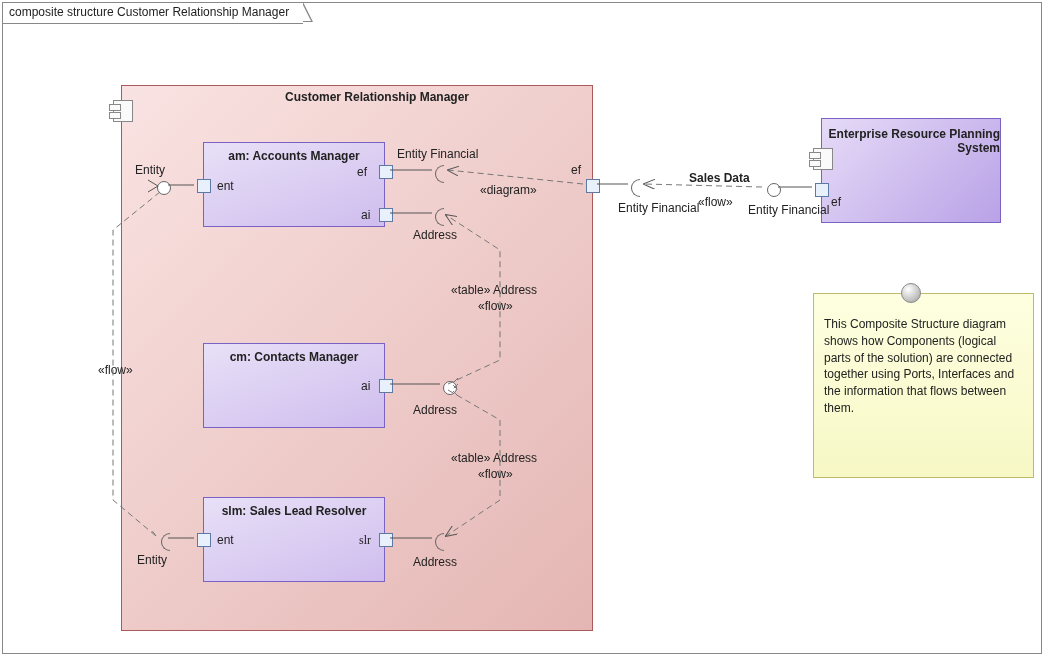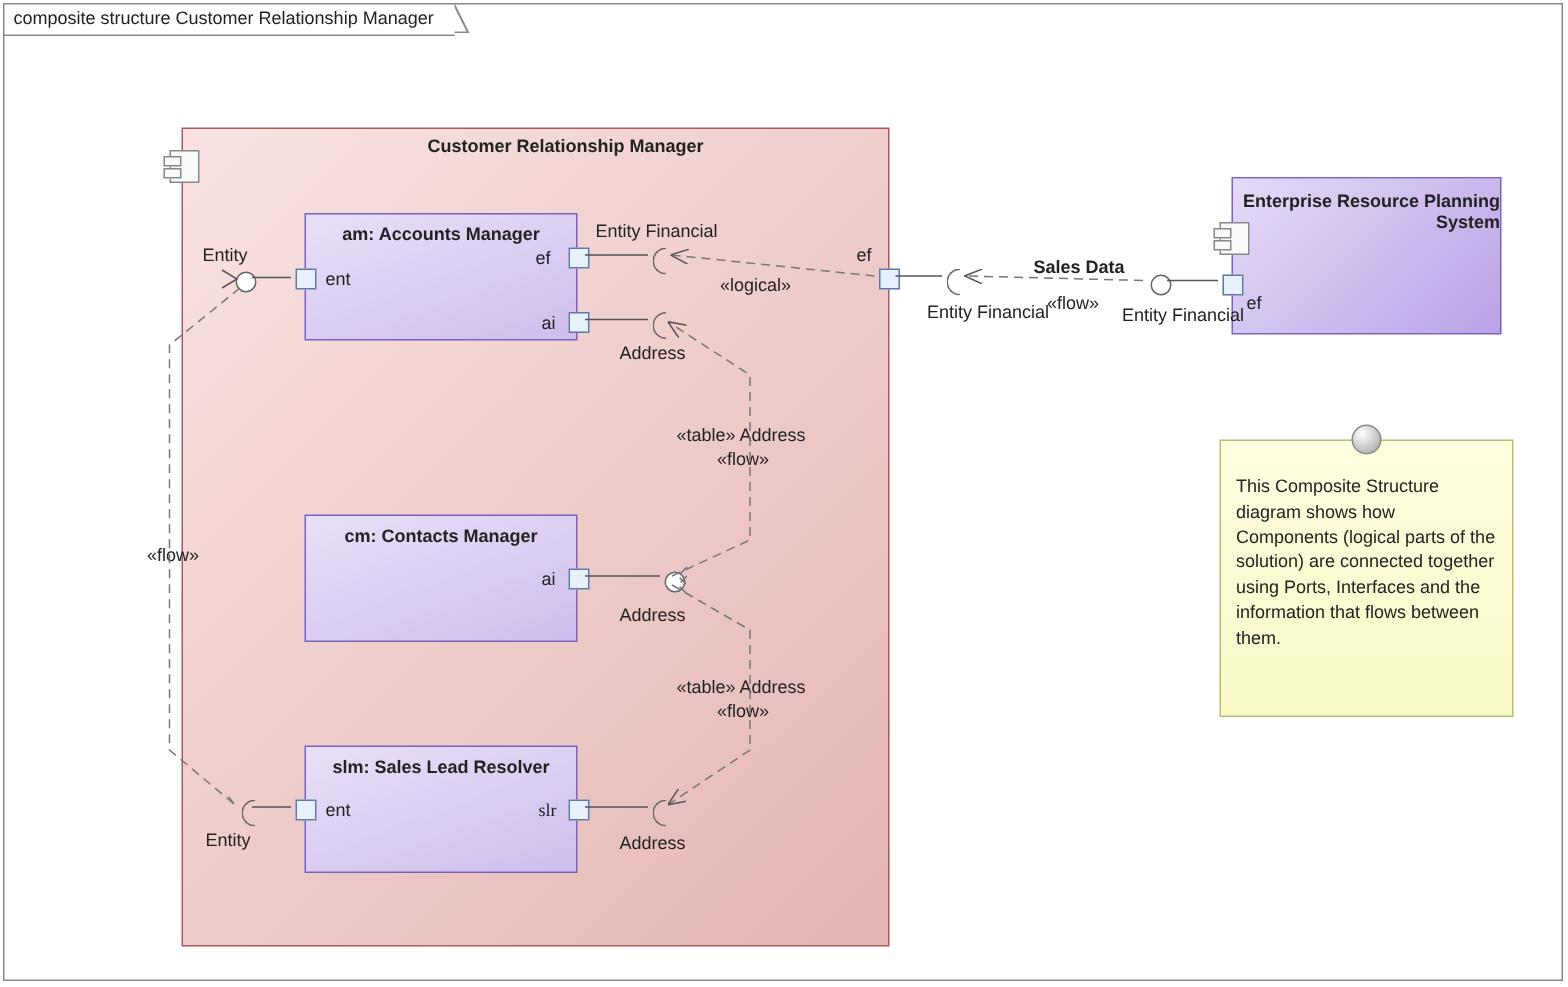--- a/index.html
+++ b/index.html
@@ -129,21 +129,21 @@
   }
 
   .lbl {
     position: absolute;
     font-size: 12px;
     white-space: nowrap;
   }
   .note {
     position: absolute;
     left: 810px; top: 290px;
-    width: 196px; height: 185px;
+    width: 221px; height: 185px;
     background: linear-gradient(180deg, #feffe0 0%, #f7f8c5 100%);
     border: 1px solid #bcbc6a;
     box-sizing: border-box;
     padding: 22px 10px 10px 10px;
     line-height: 1.4;
   }
   .note-knob {
     position: absolute;
     left: 898px; top: 280px;
     width: 18px; height: 18px;
@@ -235,21 +235,21 @@
 
   <div class="halfc" style="left:432px; top:530px;"></div>
   <span class="lbl" style="left:410px; top:552px;">Address</span>
 
   <div class="halfc" style="left:628px; top:176px;"></div>
   <span class="lbl" style="left:615px; top:198px; width:60px; text-align:center;">Entity Financial</span>
 
   <div class="circle" style="left:764px; top:180px;"></div>
   <span class="lbl" style="left:745px; top:200px; width:60px; text-align:center;">Entity Financial</span>
 
-  <span class="lbl" style="left:477px; top:180px;">«logical»</span>
+  <span class="lbl" style="left:477px; top:180px;">«diagram»</span>
   <span class="lbl" style="left:686px; top:168px;font-weight:bold;">Sales Data</span>
   <span class="lbl" style="left:695px; top:192px;">«flow»</span>
   <span class="lbl" style="left:448px; top:280px;">«table» Address</span>
   <span class="lbl" style="left:475px; top:296px;">«flow»</span>
   <span class="lbl" style="left:448px; top:448px;">«table» Address</span>
   <span class="lbl" style="left:475px; top:464px;">«flow»</span>
   <span class="lbl" style="left:95px; top:360px;">«flow»</span>
 
   <div class="note">
     <span>This Composite Structure diagram shows how Components (logical parts of the solution) are connected together using Ports, Interfaces and the information that flows between them.</span>

